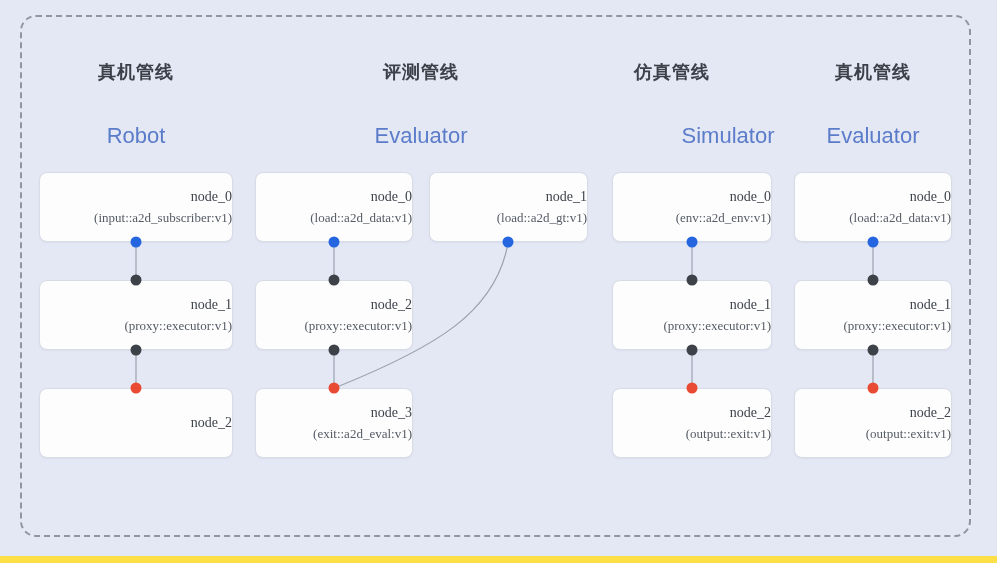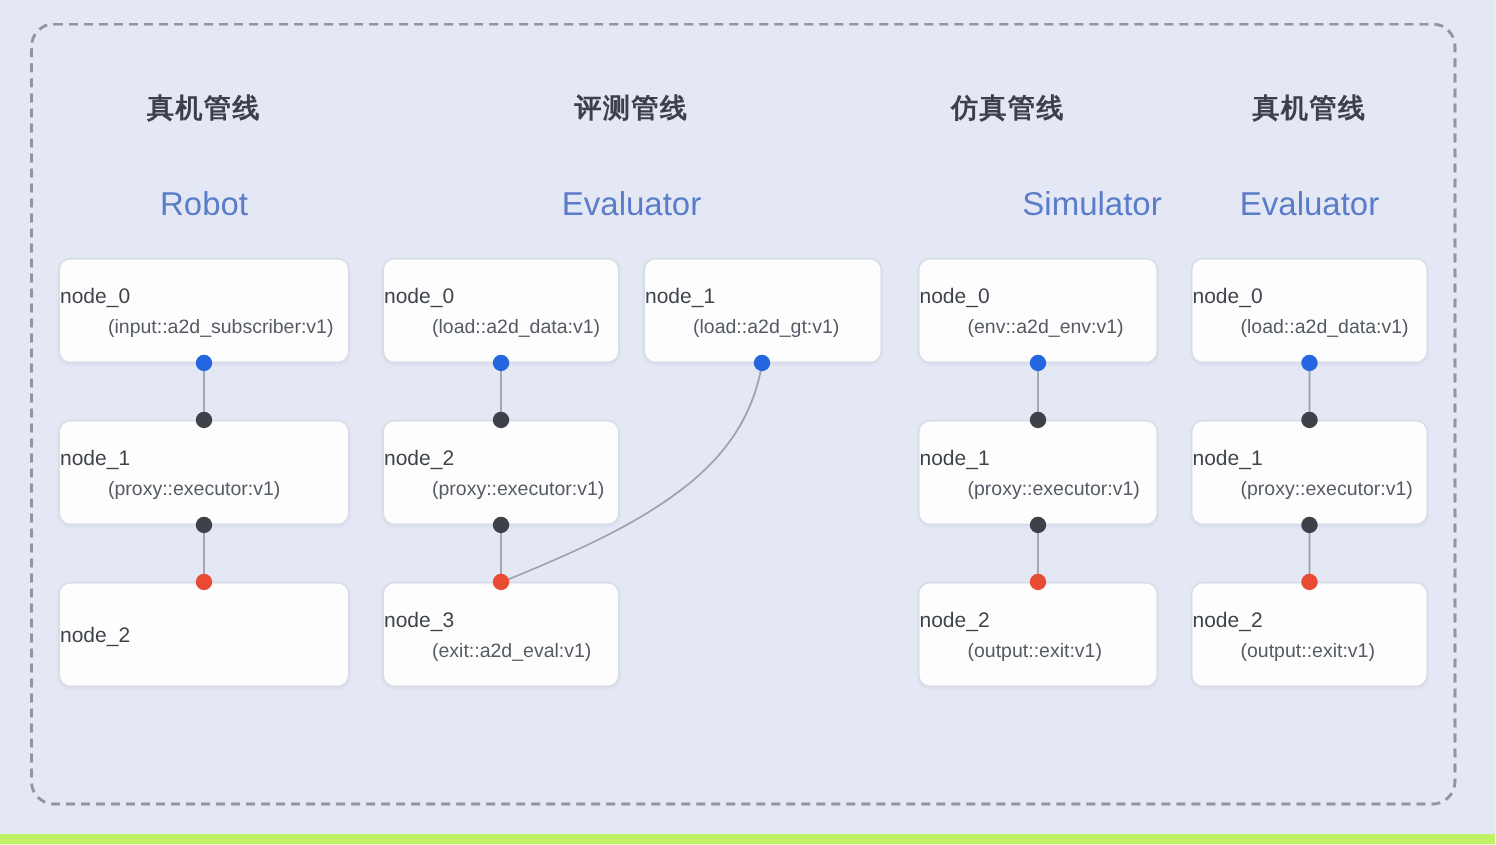--- a/index.html
+++ b/index.html
@@ -1,29 +1,29 @@
 <!DOCTYPE html>
 <html style="--panel-background: #e4e8f5; --frame-border: #8f96a2; --card-background: #fdfdfe; --card-border: #d8dce5; --accent-blue: #5b7cc9; --dot-blue: #2566e0; --dot-dark: #3d4248; --dot-red: #e84a33; --edge-line: #9aa1ad;"><head>
 <meta charset="utf-8">
 <style>
   html,body { margin:0; padding:0; background:#ffffff; font-family:"Liberation Sans","DejaVu Sans",sans-serif; }
-  .stage { position:relative; width:997px; height:563px; background:#bef264; overflow:hidden; }
+  .stage { position:relative; width:997px; height:563px; background:#fde047; overflow:hidden; }
   .panel { position:absolute; left:0; top:0; width:997px; height:556px; background:var(--panel-background,#e4e8f5); }
   .frame { position:absolute; left:20px; top:15px; width:951px; height:522px;
            border:2px dashed var(--frame-border,#8f96a2); border-radius:16px; box-sizing:border-box; }
   .title-zh { position:absolute; top:60px; transform:translateX(-50%);
               font-size:18px; font-weight:700; color:#3b4049; letter-spacing:1px; white-space:nowrap; }
   .name-en { position:absolute; top:123px; transform:translateX(-50%);
              font-size:22px; color:var(--accent-blue,#5b7cc9); white-space:nowrap; }
   svg.edges { position:absolute; left:0; top:0; }
   .edge { fill:none; stroke:var(--edge-line,#9aa1ad); stroke-width:1.2; }
   .card { position:absolute; height:70px; background:var(--card-background,#fdfdfe);
           border:1px solid var(--card-border,#d8dce5); border-radius:8px; box-sizing:border-box;
-          display:flex; flex-direction:column; align-items:flex-start; justify-content:center; gap:5px;
-          box-shadow:0 1px 2px rgba(60,70,100,0.06); }
+          display:flex; flex-direction:column; align-items:flex-end; justify-content:center; gap:5px;
+          box-shadow:0 1px 2px rgba(60,70,100,0.06);font-family:Liberation Serif, serif; }
   .card .t { font-size:14px; color:#3e434b; white-space:nowrap; }
   .card .s { font-size:13px; color:#555b64; white-space:nowrap;margin-left:32px; }
   .dot { position:absolute; width:11px; height:11px; border-radius:50%; transform:translate(-50%,-50%); }
   .dot.blue { background:var(--dot-blue,#2566e0); }
   .dot.dark { background:var(--dot-dark,#3d4248); }
   .dot.red  { background:var(--dot-red,#e84a33); }
 </style>
 </head>
 <body>
 

